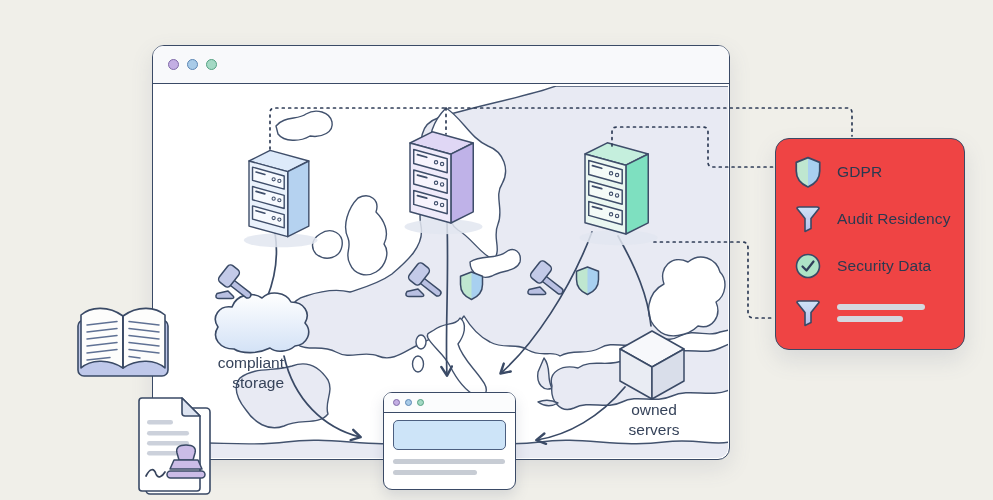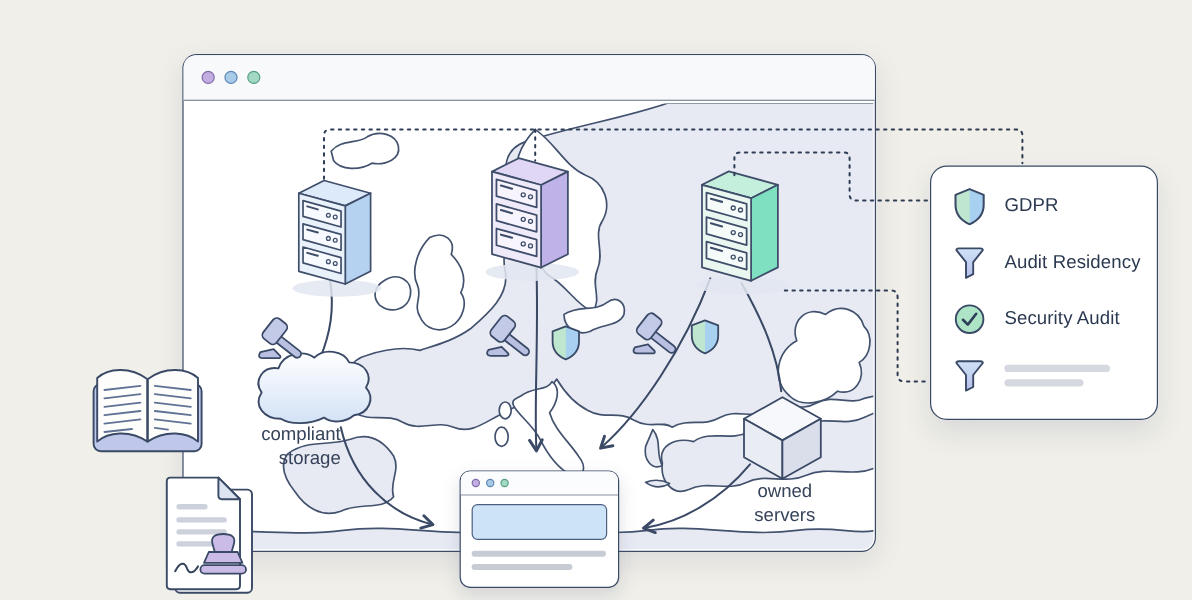--- a/index.html
+++ b/index.html
@@ -27,21 +27,21 @@
   .dot.blue{background:#a8cbe8;border-color:#5d87b4;}
   .dot.green{background:#a3d9c4;border-color:#56a183;}
 
   
   .map-svg,.connector-svg{position:absolute;left:0;top:0;z-index:2;pointer-events:none;}
   .connector-svg{z-index:3;}
 
   
   .legend-panel{
     position:absolute;left:775px;top:138px;width:190px;height:212px;
-    background:#ffffff;border:1.7px solid #3a4a66;border-radius:14px;
+    background:#ef4444;border:1.7px solid #3a4a66;border-radius:14px;
     box-shadow:0 10px 22px rgba(90,100,130,.15);
     box-sizing:border-box;padding:18px 0 0 17px;z-index:4;
   }
   .legend-row{display:flex;align-items:center;height:30px;margin-bottom:17px;}
   .legend-row svg{margin-right:14px;flex:none;}
   .legend-label{font-size:15.5px;color:#2b3950;font-weight:500;letter-spacing:.1px;}
   .bars{display:flex;flex-direction:column;gap:6px;}
   .bar{height:6px;border-radius:3px;background:#d5d8df;}
   .bar.b1{width:88px;}
   .bar.b2{width:66px;}
@@ -265,21 +265,21 @@
           </defs>
         <path d="M4,4.5 Q4,3 6,3 L24,3 Q26,3 26,4.5 L18,14.5 V24.5 L12,27.5 V14.5 Z" fill="url(#fg1)" stroke="#3a4a66" stroke-width="1.6" stroke-linejoin="round"></path>
       </svg>
       <span class="legend-label">Audit Residency</span>
     </div>
     <div class="legend-row">
       <svg width="30" height="30" viewBox="0 0 30 30">
         <circle cx="15" cy="15" r="11.5" fill="#ade4c6" stroke="#3a4a66" stroke-width="1.6"></circle>
         <path d="M9.5,15.5 L13.5,19.5 L20.5,10.5" fill="none" stroke="#2f3e58" stroke-width="2.2" stroke-linecap="round" stroke-linejoin="round"></path>
       </svg>
-      <span class="legend-label">Security Audit</span>
+      <span class="legend-label">Security Data</span>
     </div>
     <div class="legend-row">
       <svg width="30" height="30" viewBox="0 0 30 30">
         <defs>
             <linearGradient id="fg2" x1="0" y1="0" x2="0" y2="1">
           <stop offset="0" stop-color="#cfe2f6"></stop>
               <stop offset="1" stop-color="#b6bfeb"></stop>
         </linearGradient>
           </defs>
         <path d="M4,4.5 Q4,3 6,3 L24,3 Q26,3 26,4.5 L18,14.5 V24.5 L12,27.5 V14.5 Z" fill="url(#fg2)" stroke="#3a4a66" stroke-width="1.6" stroke-linejoin="round"></path>

